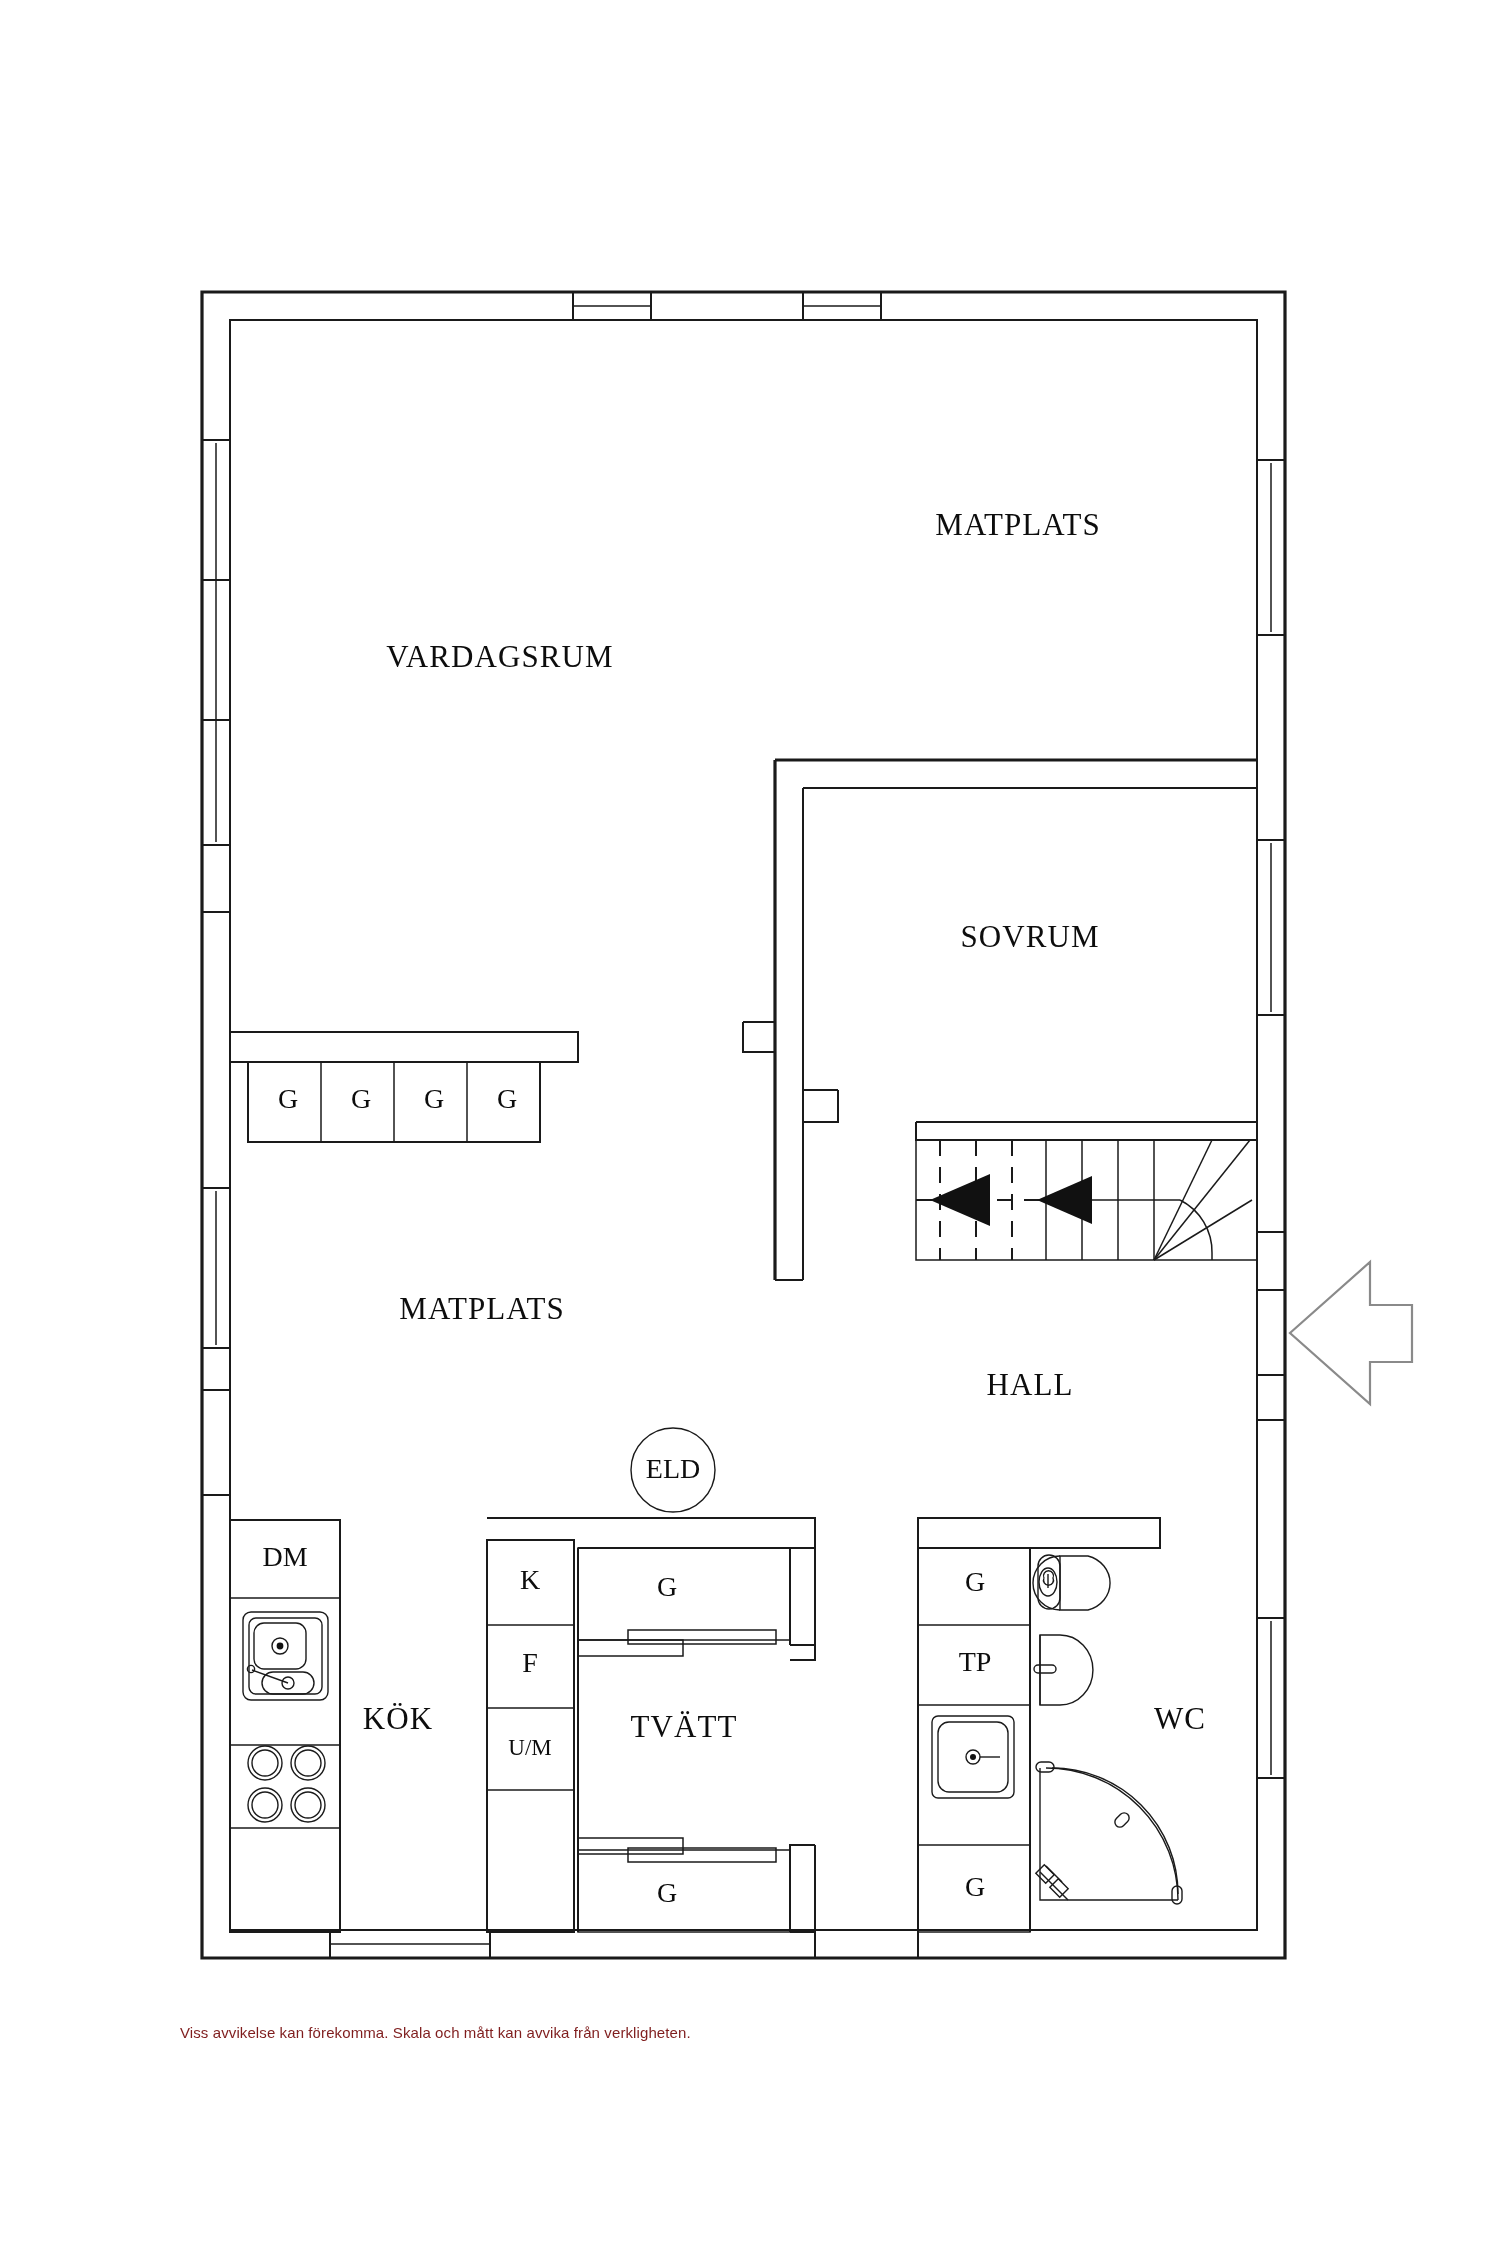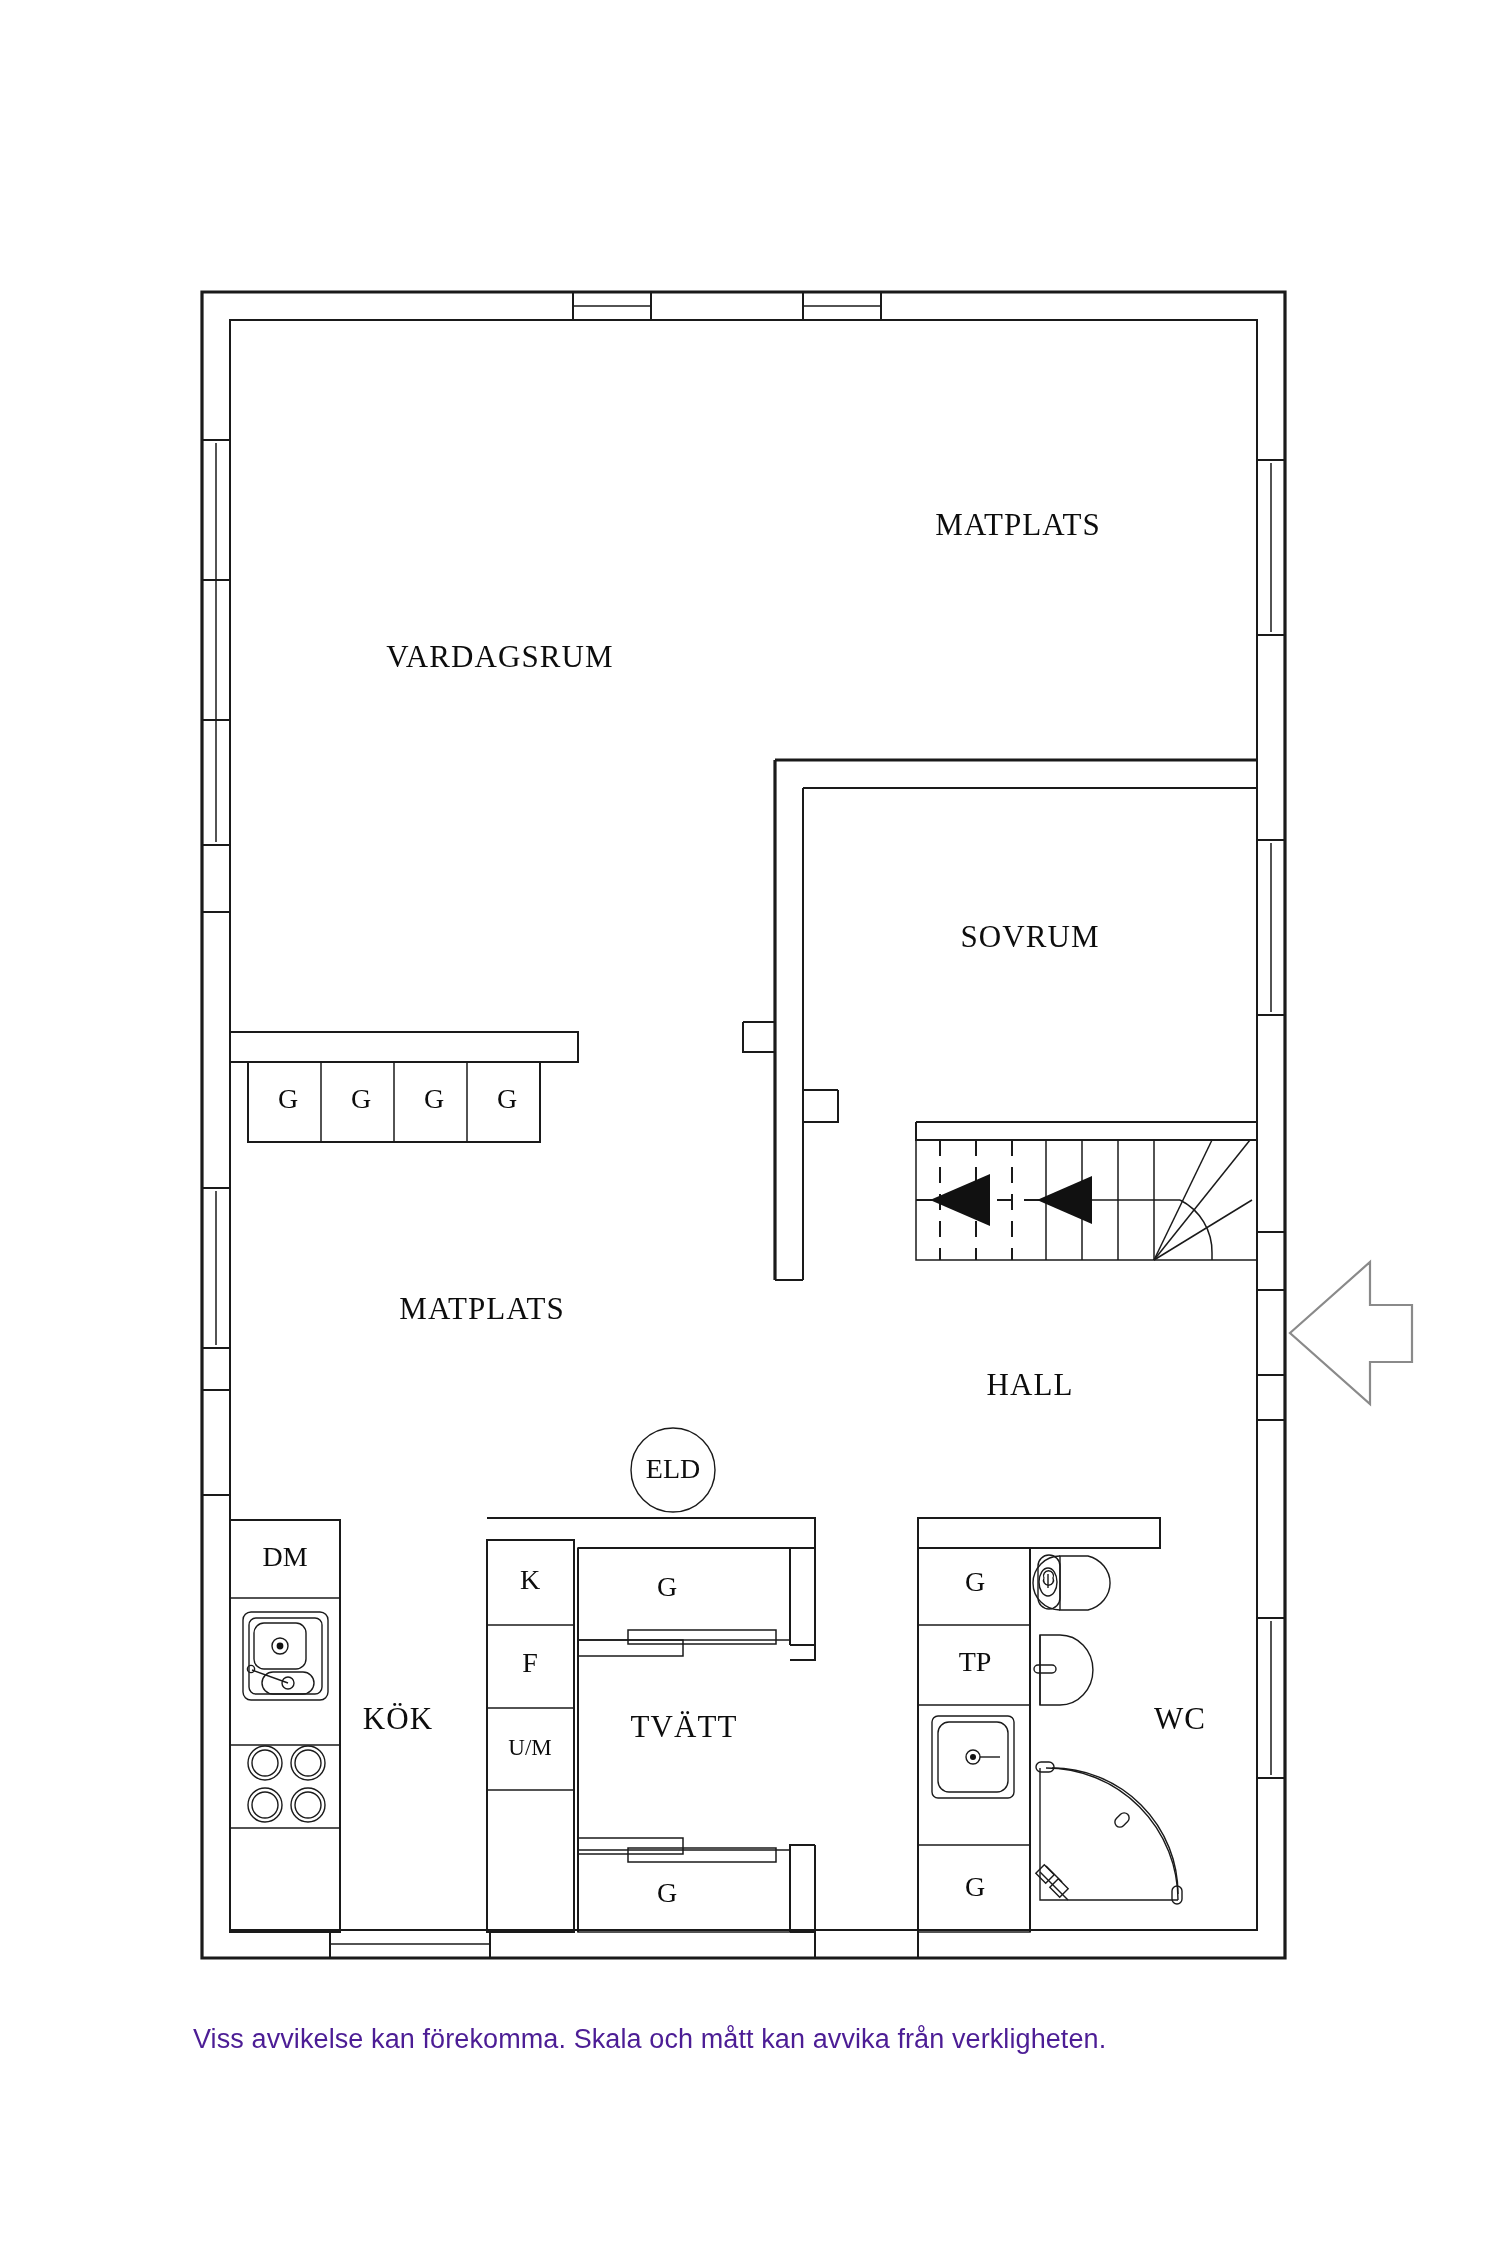--- a/index.html
+++ b/index.html
@@ -56,25 +56,25 @@
   }
   .eld-label {
     font-family: "Liberation Serif", serif;
     font-size: 28px;
     fill: #0d0d0d;
     text-anchor: middle;
     dominant-baseline: middle;
   }
   .caption-text {
     position: absolute;
-    left: 193px;
+    left: 180px;
     top: 2024px;
     font-family: "Liberation Sans", sans-serif;
-    font-size: 27px;
-    color: #4c1d95;
+    font-size: 15px;
+    color: #7f1d1d;
     white-space: nowrap;
     letter-spacing: 0.1px;
   }
 </style>
 </head>
 <body>
 
 <div id="plan-root">
 
   <svg id="floorplan" viewBox="0 0 1500 2250">

